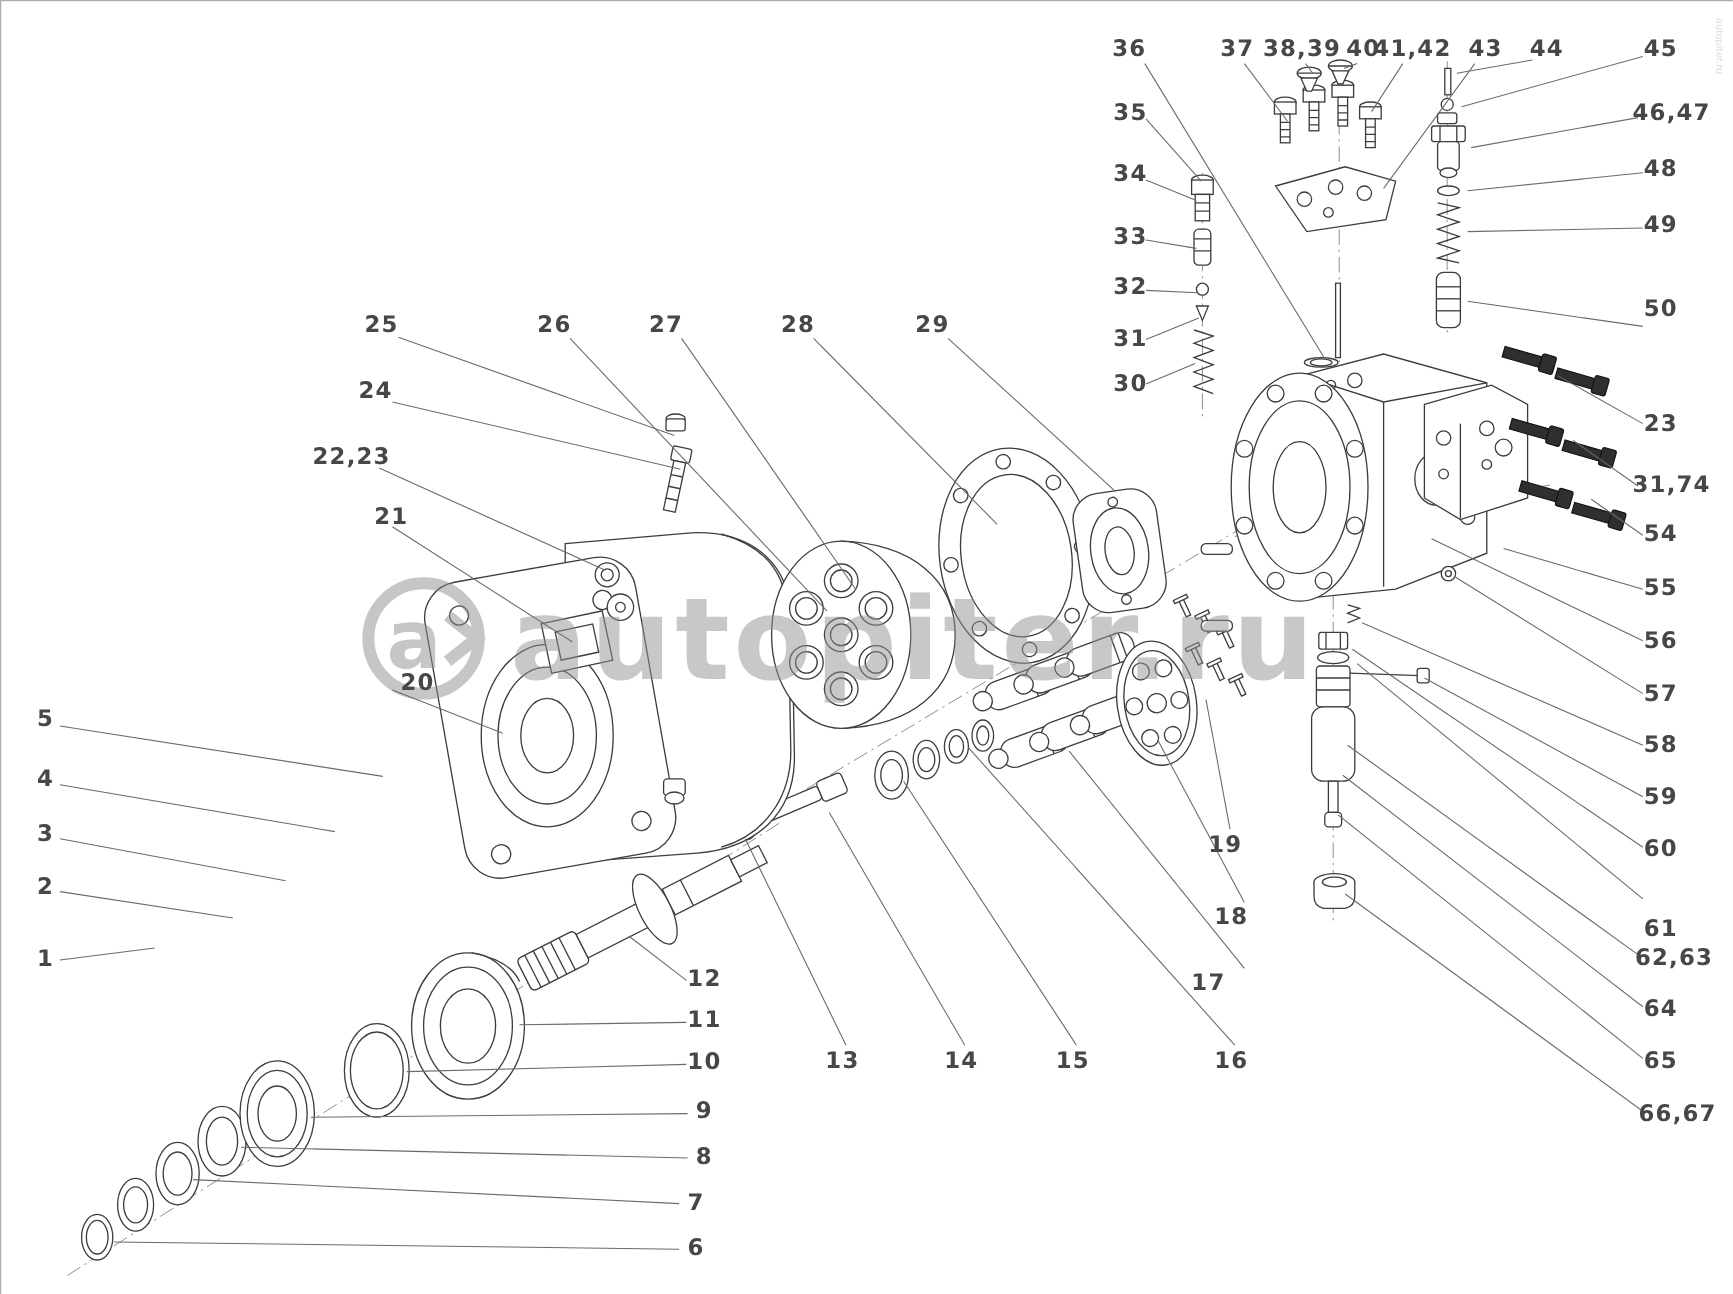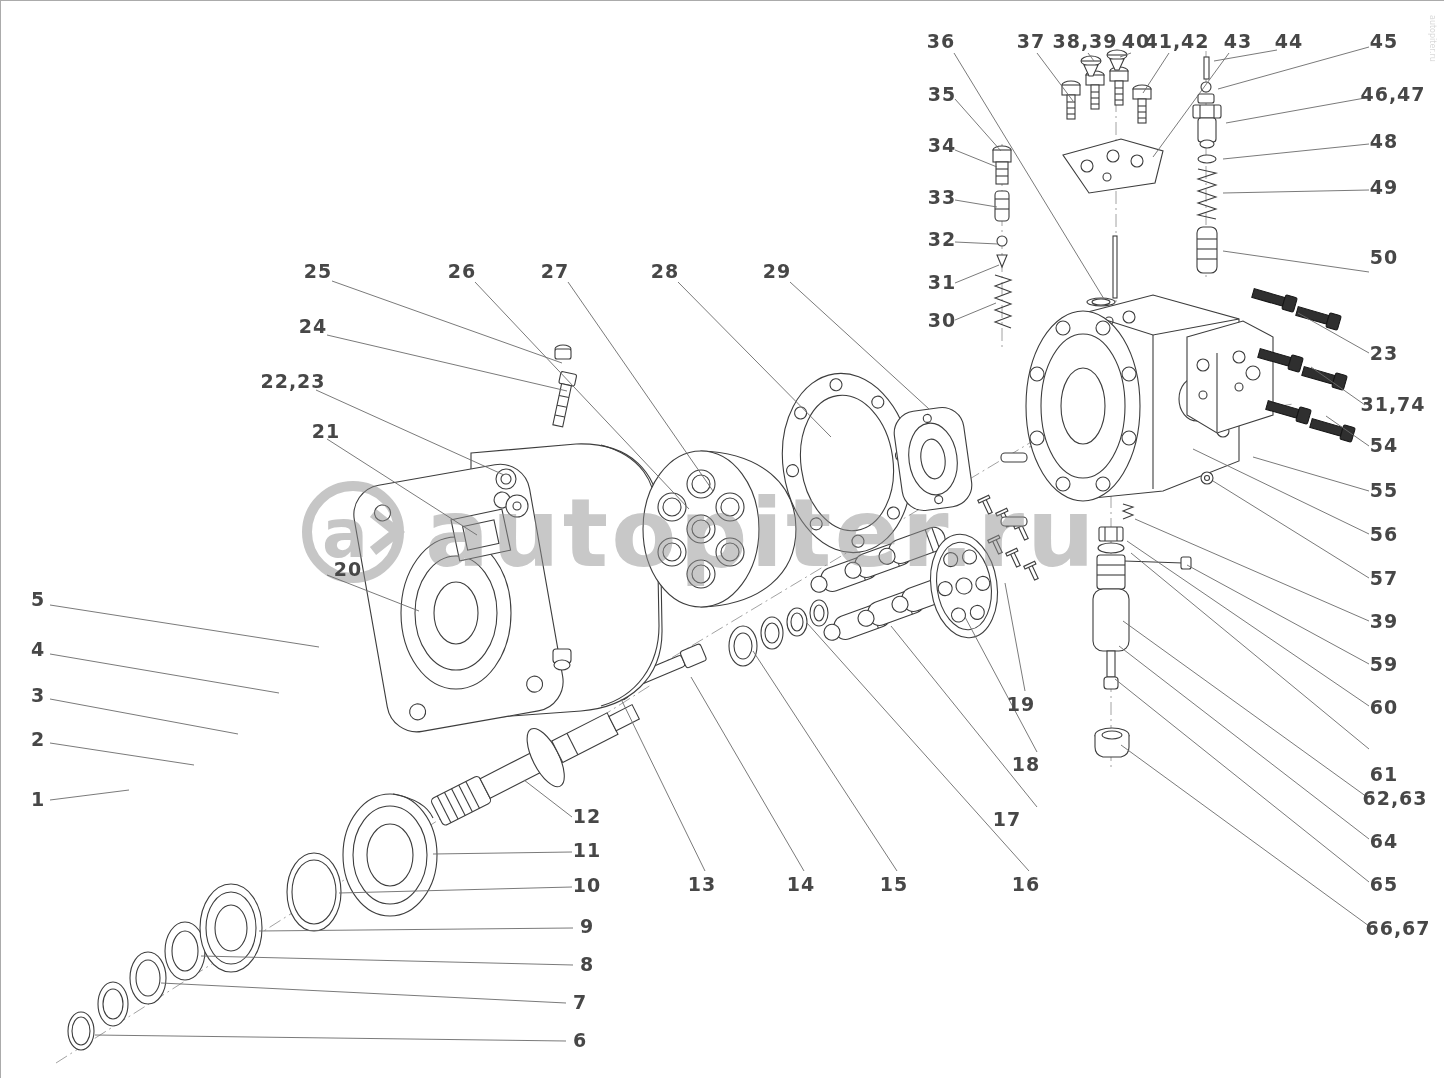--- a/index.html
+++ b/index.html
@@ -521,21 +521,21 @@
       <div class="callout" style="left: 1392px; top: 93px;">46,47</div>
       <div class="callout" style="left: 1383px; top: 140px;">48</div>
       <div class="callout" style="left: 1383px; top: 186px;">49</div>
       <div class="callout" style="left: 1383px; top: 256px;">50</div>
       <div class="callout" style="left: 1383px; top: 352px;">23</div>
       <div class="callout" style="left: 1392px; top: 403px;">31,74</div>
       <div class="callout" style="left: 1383px; top: 444px;">54</div>
       <div class="callout" style="left: 1383px; top: 489px;">55</div>
       <div class="callout" style="left: 1383px; top: 533px;">56</div>
       <div class="callout" style="left: 1383px; top: 577px;">57</div>
-      <div class="callout" style="left: 1383px; top: 620px;">39</div>
+      <div class="callout" style="left: 1383px; top: 620px;">58</div>
       <div class="callout" style="left: 1383px; top: 663px;">59</div>
       <div class="callout" style="left: 1383px; top: 706px;">60</div>
       <div class="callout" style="left: 1383px; top: 749px; margin-top: 24px;">61</div>
       <div class="callout" style="left: 1394px; top: 797px;">62,63</div>
       <div class="callout" style="left: 1383px; top: 840px;">64</div>
       <div class="callout" style="left: 1383px; top: 883px;">65</div>
       <div class="callout" style="left: 1397px; top: 927px;">66,67</div>
       <div class="callout" style="left: 941px; top: 93px;">35</div>
       <div class="callout" style="left: 941px; top: 144px;">34</div>
       <div class="callout" style="left: 941px; top: 196px;">33</div>

